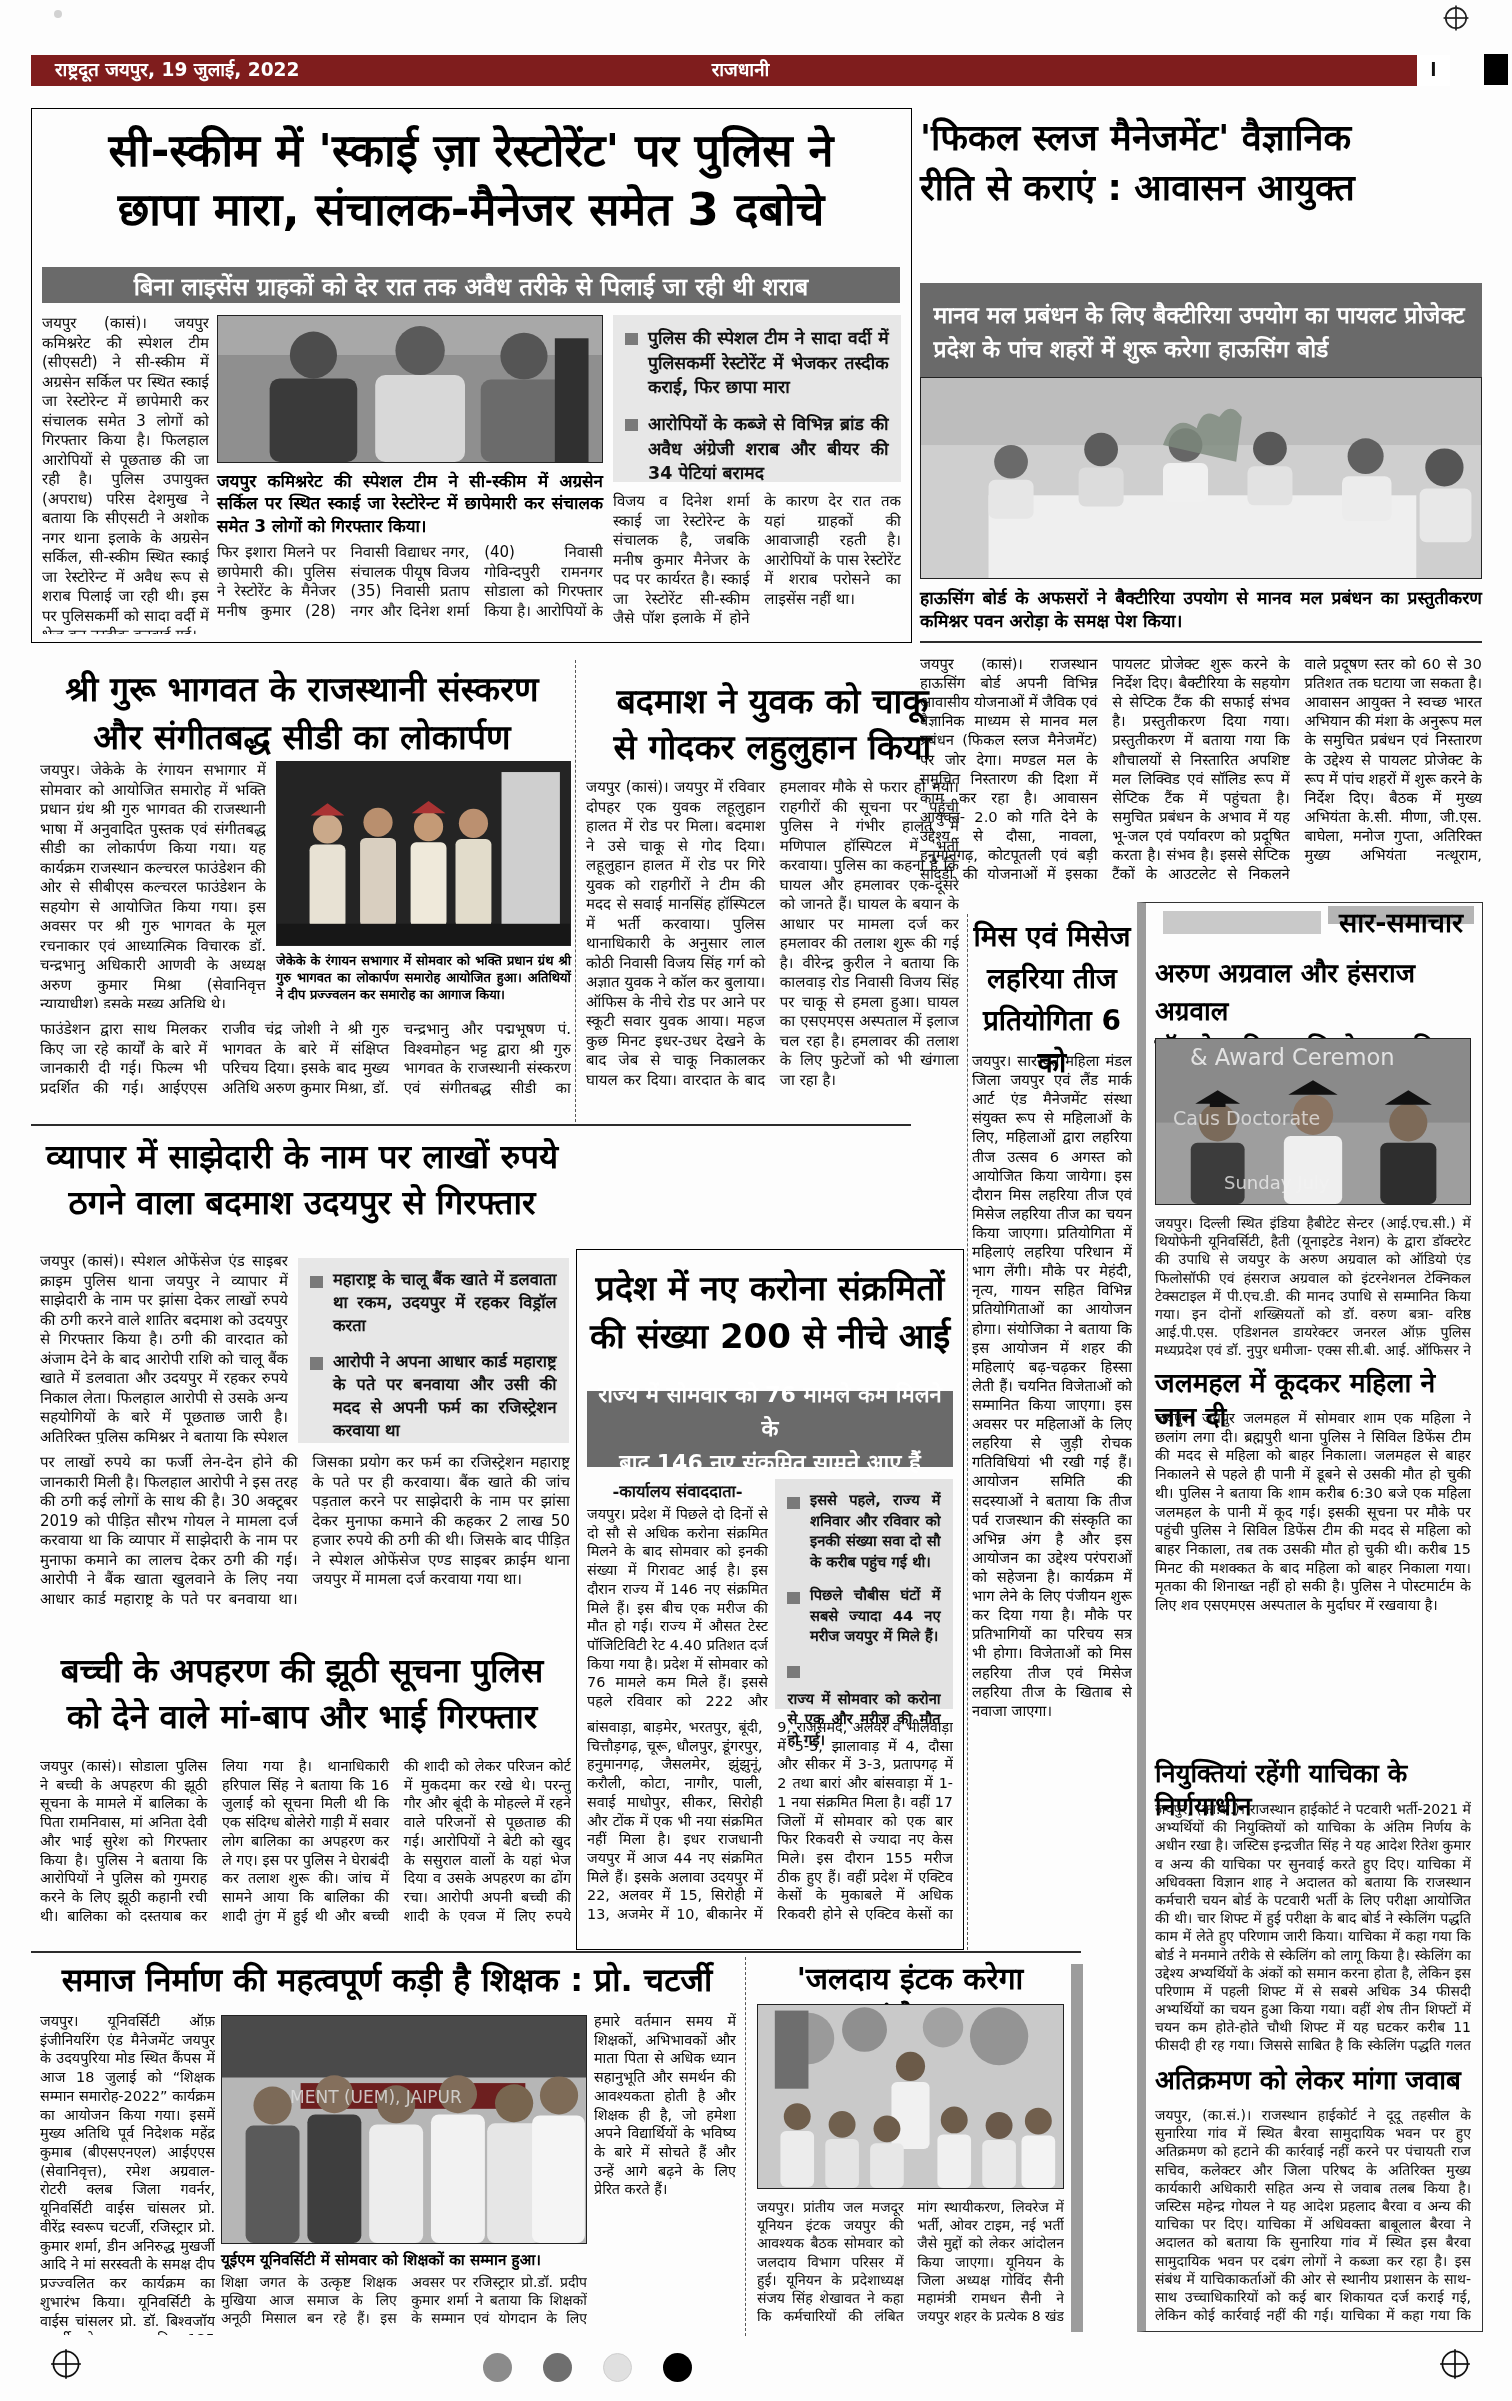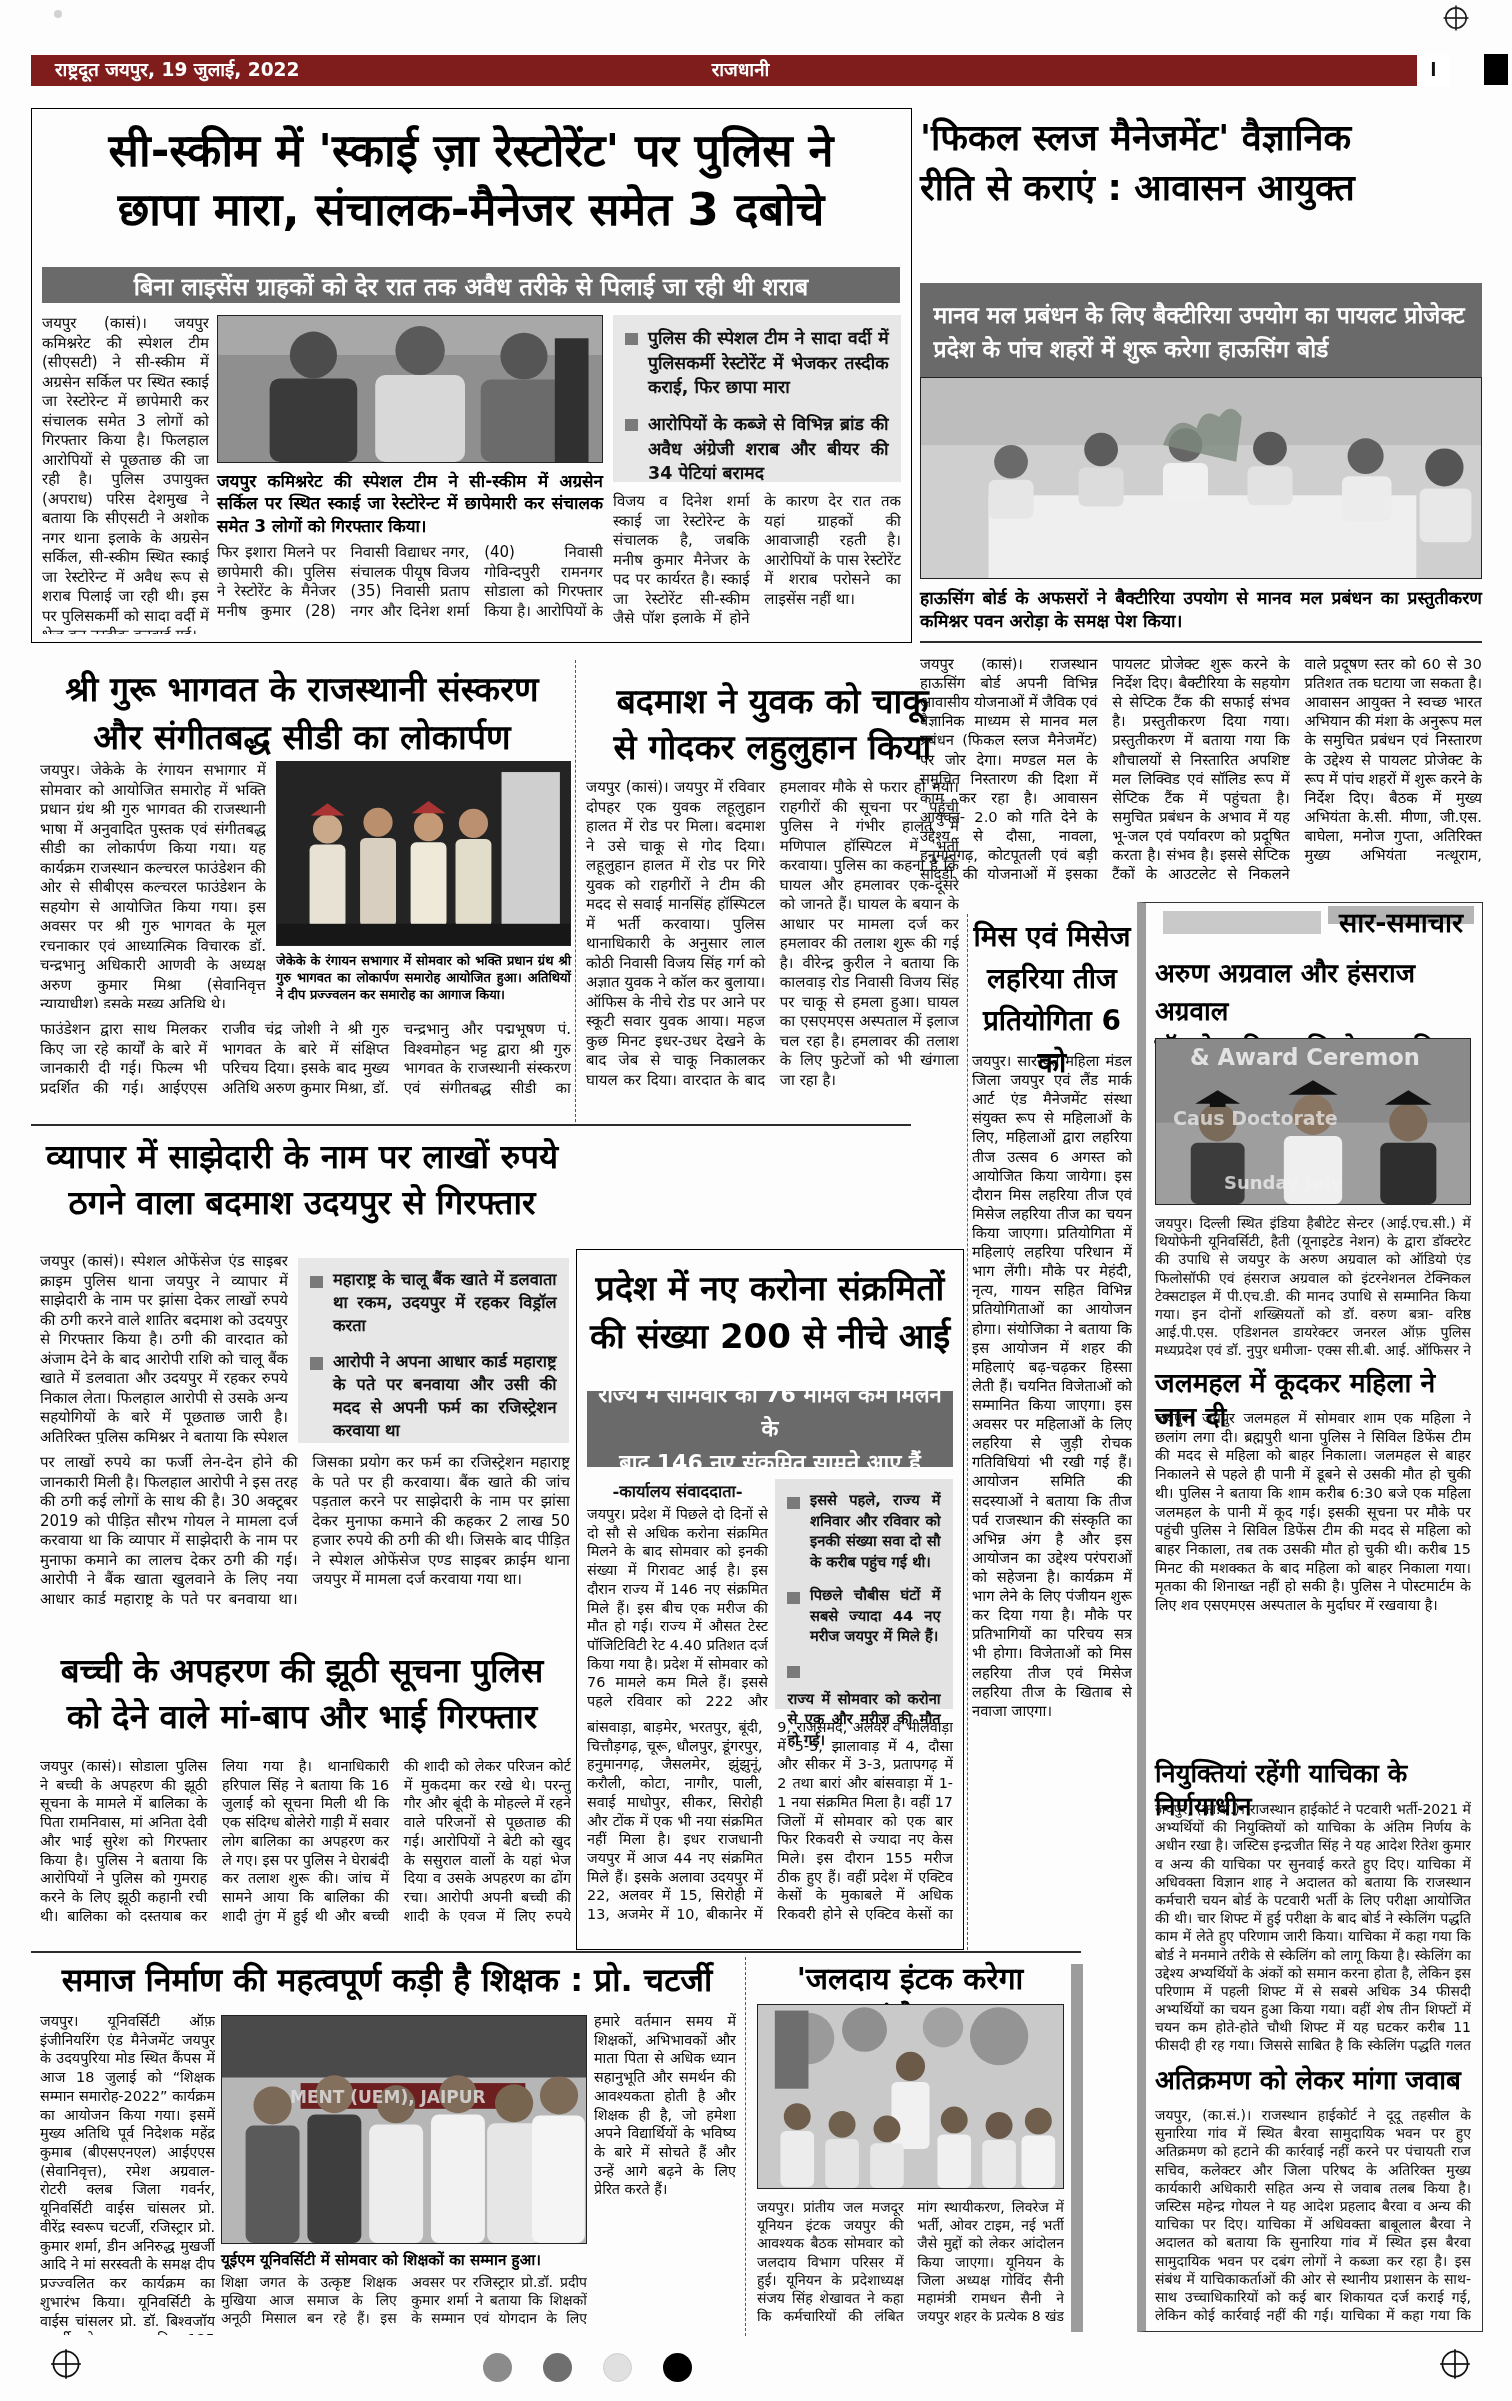--- a/index.html
+++ b/index.html
@@ -24,21 +24,21 @@
   .bullet-sq{flex:0 0 auto;width:12.4px;height:12.4px;background:#7a7a7a;margin-top:6.8px;}
   .boxed{border:1.7px solid #000;box-sizing:border-box;background:#fdfdfd;}
   .dashedv{border-left:1.7px dashed #555;width:0;}
   .rule-h{background:#2c2c2c;}
   .photo{display:block;border:1.1px solid #222;box-sizing:border-box;}
   .photo svg{display:block;width:100%;height:100%;}
   .saar-box{border:1.7px solid #333;border-left:9px solid #9c9c9c;box-sizing:border-box;background:#fdfdfd;}
   .saar-label{background:#b5b5b5;color:#000;font-weight:800;text-align:center;}
   .saar-decor{background:#c9c9c9;}
   .sub-hl{font-weight:800;color:#000;}
-  .banner-text{position:absolute;color:#f2f2f2;font-weight:700;opacity:.85;white-space:nowrap;}
+  .banner-text{position:absolute;color:#f2f2f2;font-weight:400;opacity:.85;white-space:nowrap;}
   .reg-dot{border-radius:50%;}
 </style>
 </head>
 <body>
 
 <div class="page">
 
   <div class="abs reg-dot" style="left:54px;top:10.2px;width:8px;height:8px;background:#d2d2d2;"></div>
   <svg class="abs" style="left:1443px;top:4.5px;" width="26" height="26" viewBox="0 0 46 46">
       <circle cx="23" cy="23" r="18" fill="none" stroke="#222" stroke-width="3"></circle>

